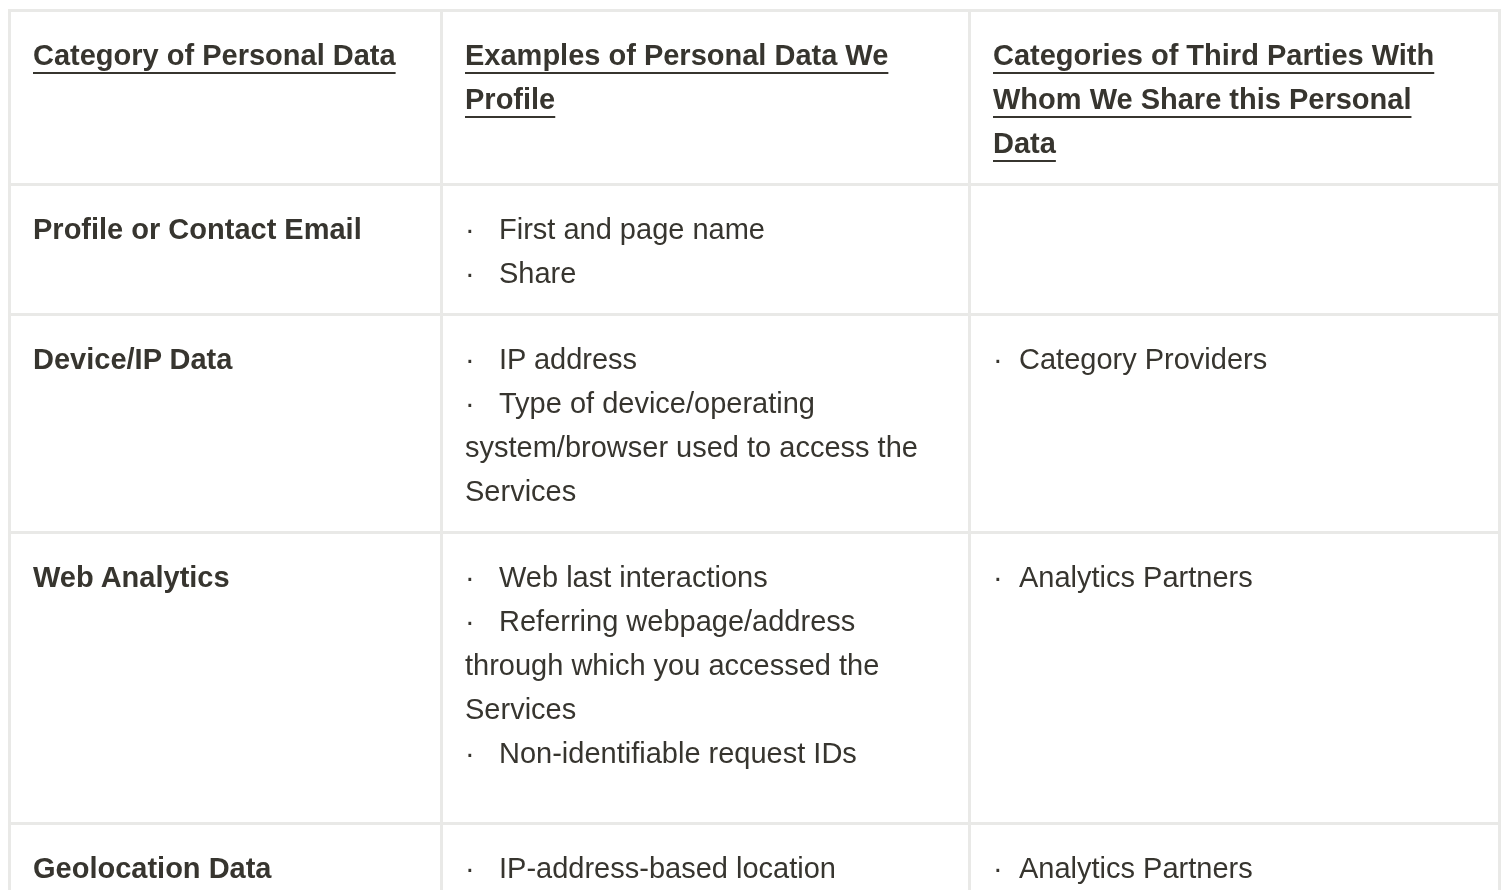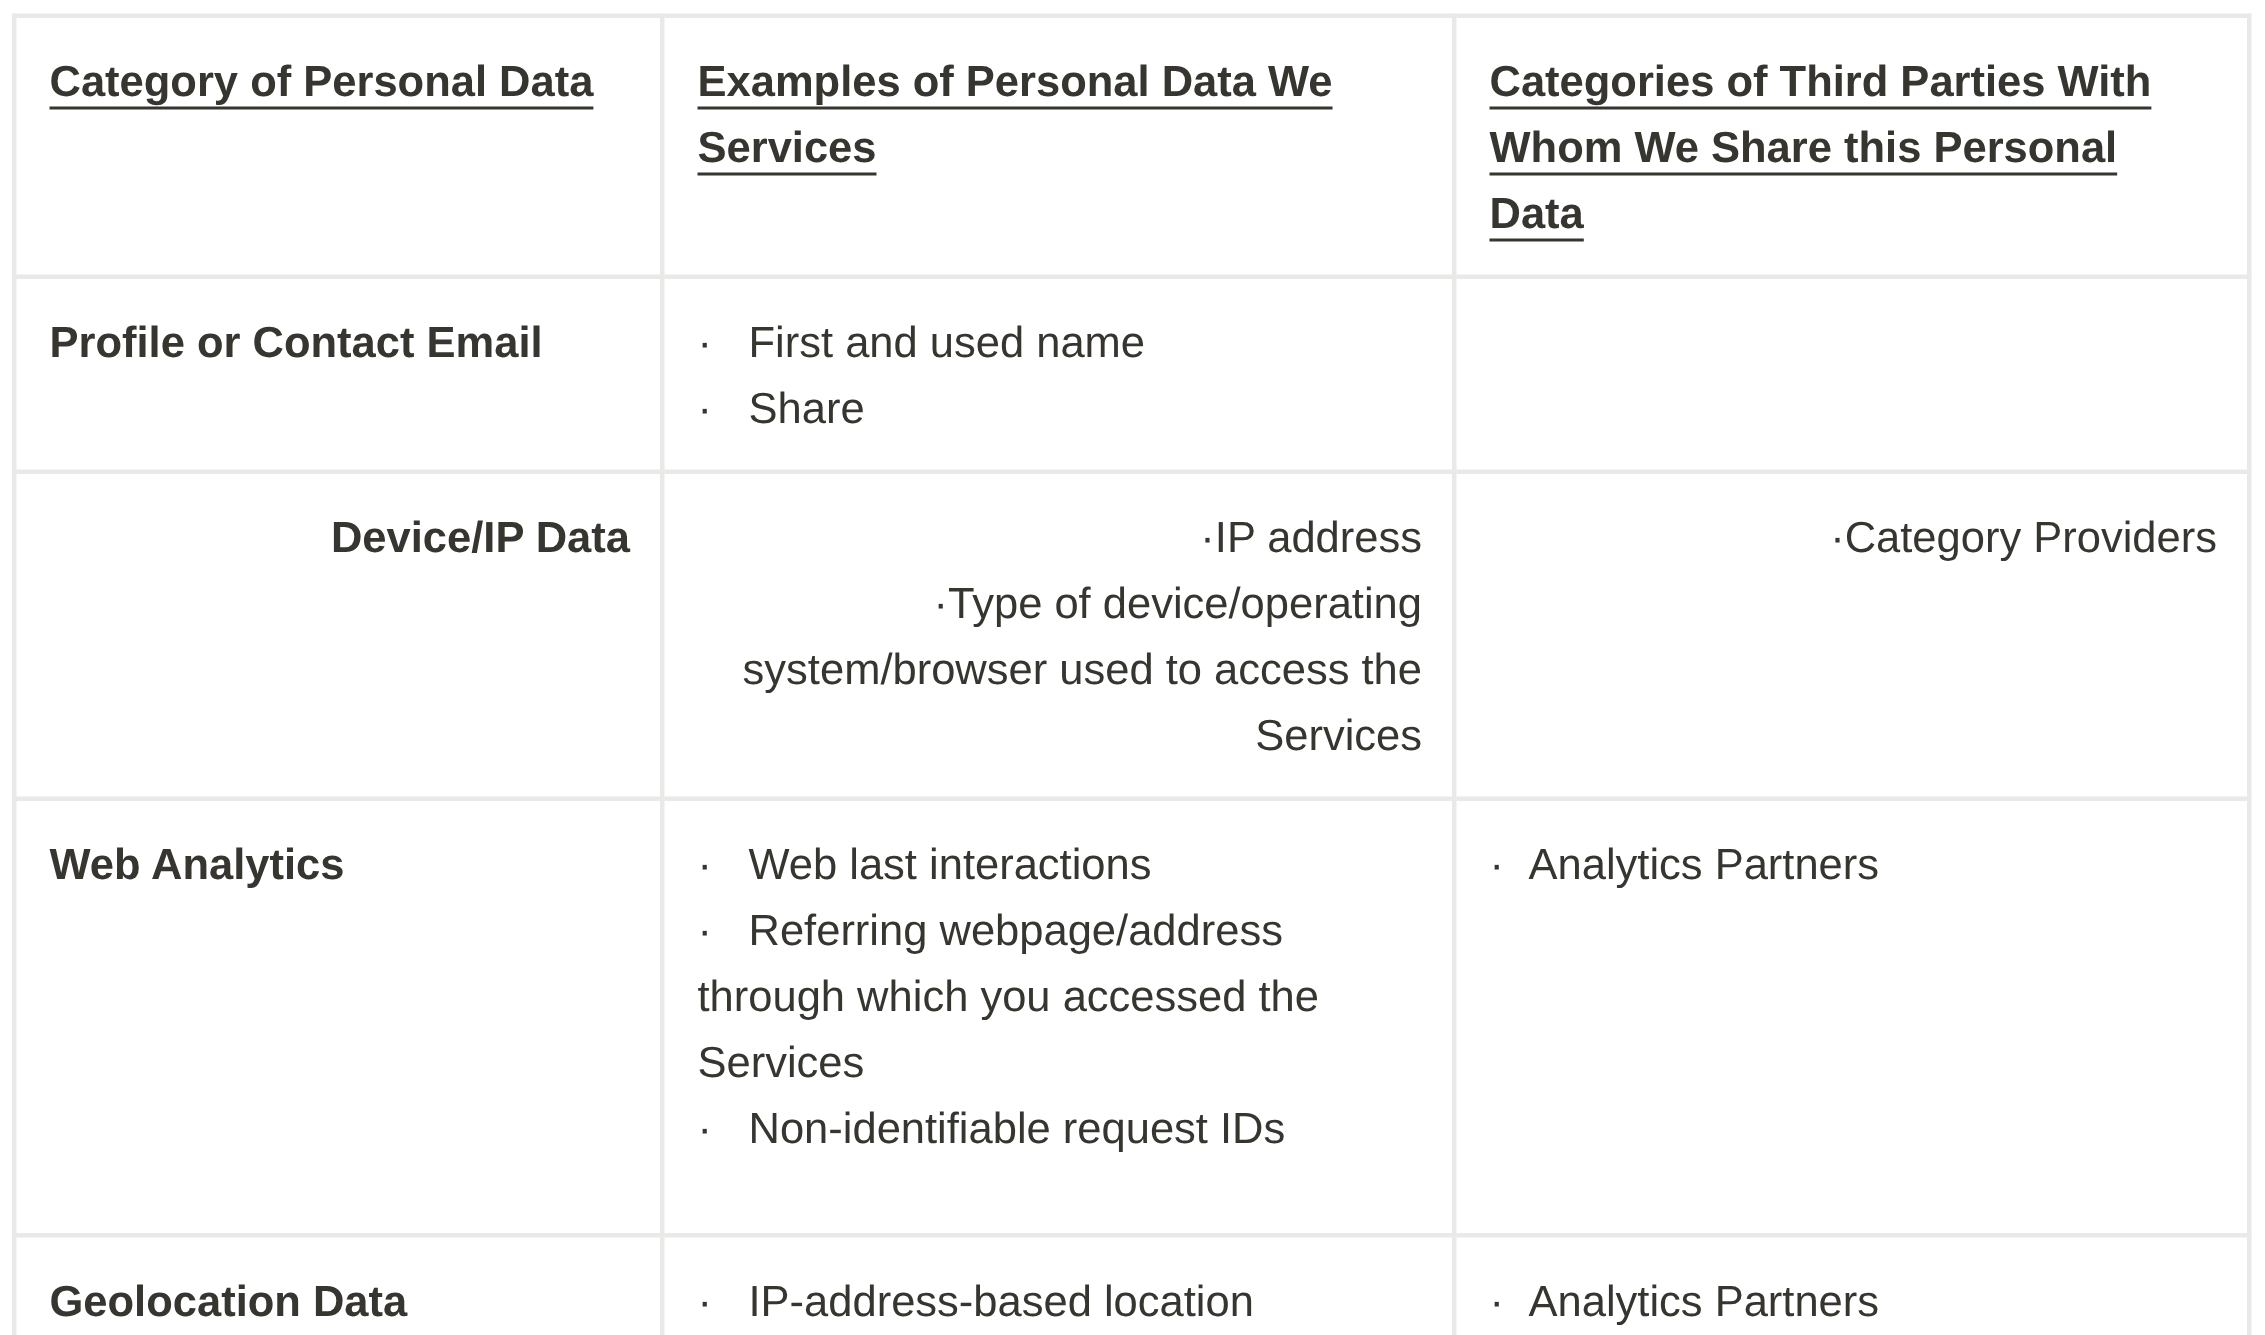--- a/index.html
+++ b/index.html
@@ -55,45 +55,45 @@
     .bullet {
       display: inline-block;
       width: 34px;
       font-weight: normal;
     }
     .bullet.tight {
       width: 26px;
     }
     tr.head-row th { height: 166px; }
     tr.row-1 td { height: 121px; }
-    tr.row-2 td { height: 209px; text-align: right; }
+    tr.row-2 td { height: 209px; }
     tr.row-3 td { height: 291px; }
     tr.row-4 td { height: 121px; }
   </style>
 </head>
 <body>
 
 <div class="wrap">
   <table class="data-table">
     <colgroup>
       <col class="c1">
         <col class="c2">
         <col class="c3">
     </colgroup>
     <tbody>
         <tr class="head-row">
       <th><span class="hdr">Category of Personal Data</span></th>
-      <th><span class="hdr">Examples of Personal Data We Services</span></th>
+      <th><span class="hdr">Examples of Personal Data We Profile</span></th>
       <th><span class="hdr">Categories of Third Parties With Whom We Share this Personal Data</span></th>
     </tr>
 
     <tr class="row-1">
       <td class="cat">Profile or Contact Email</td>
       <td>
-        <span class="line"><span class="bullet">·</span><span>First and used name</span></span>
+        <span class="line"><span class="bullet">·</span><span>First and page name</span></span>
         <span class="line"><span class="bullet">·</span><span>Share</span></span>
       </td>
       <td></td>
     </tr>
 
     <tr class="row-2">
       <td class="cat">Device/IP Data</td>
       <td>
         <span class="line"><span class="bullet">·</span><span>IP address</span></span>
         <span class="line"><span class="bullet">·</span><span>Type of device/operating system/browser used to access the Services</span></span>

